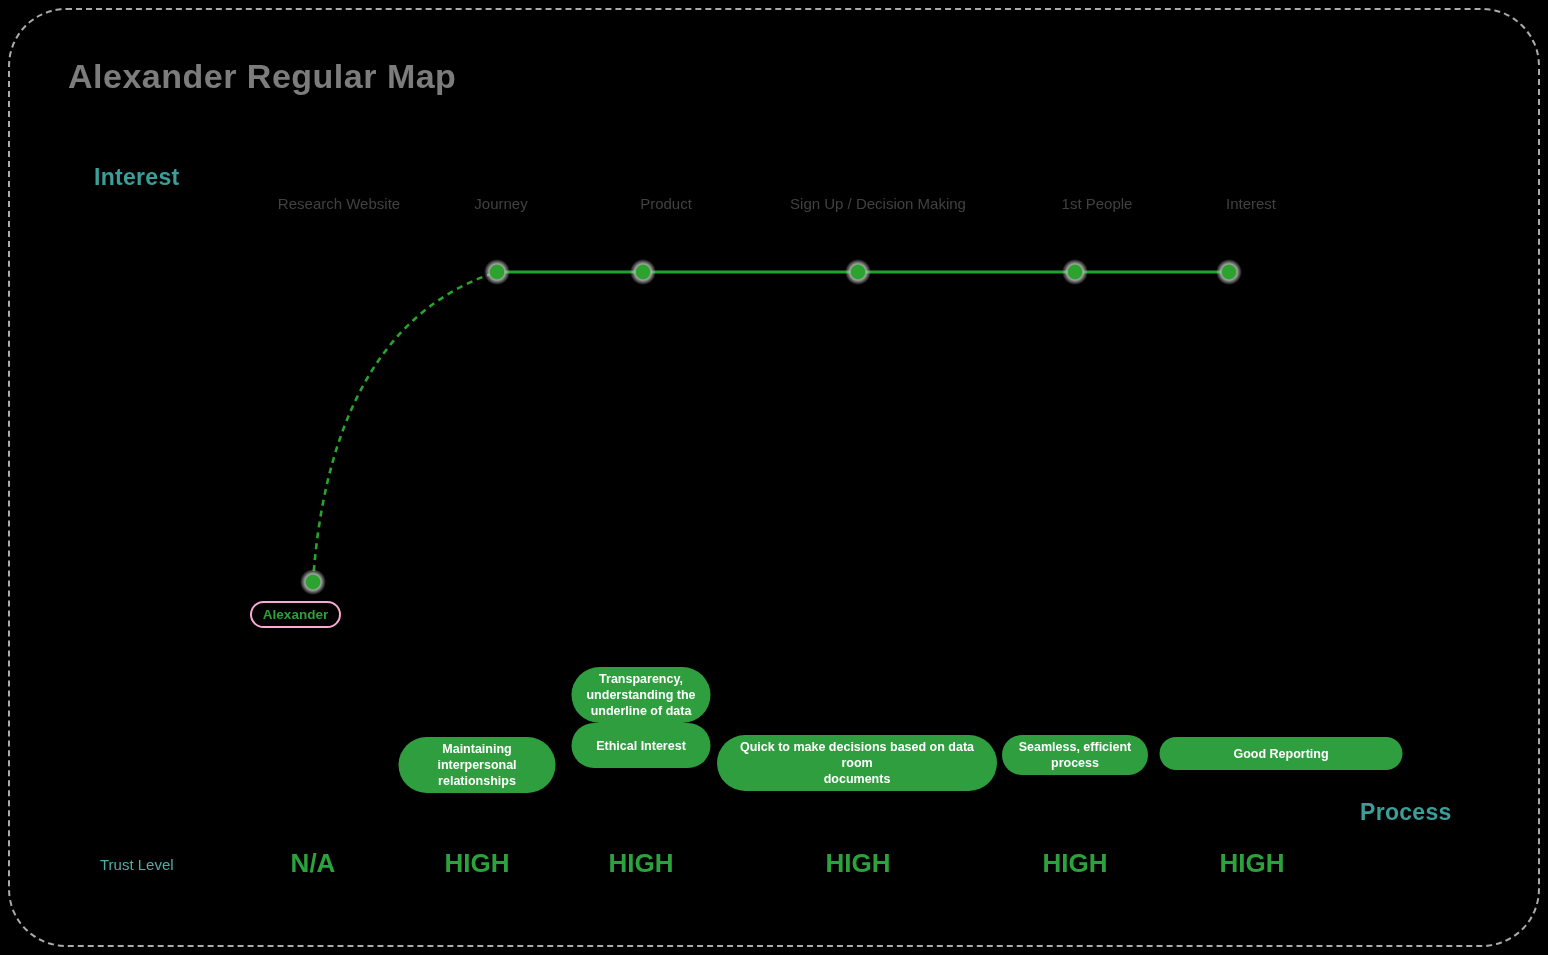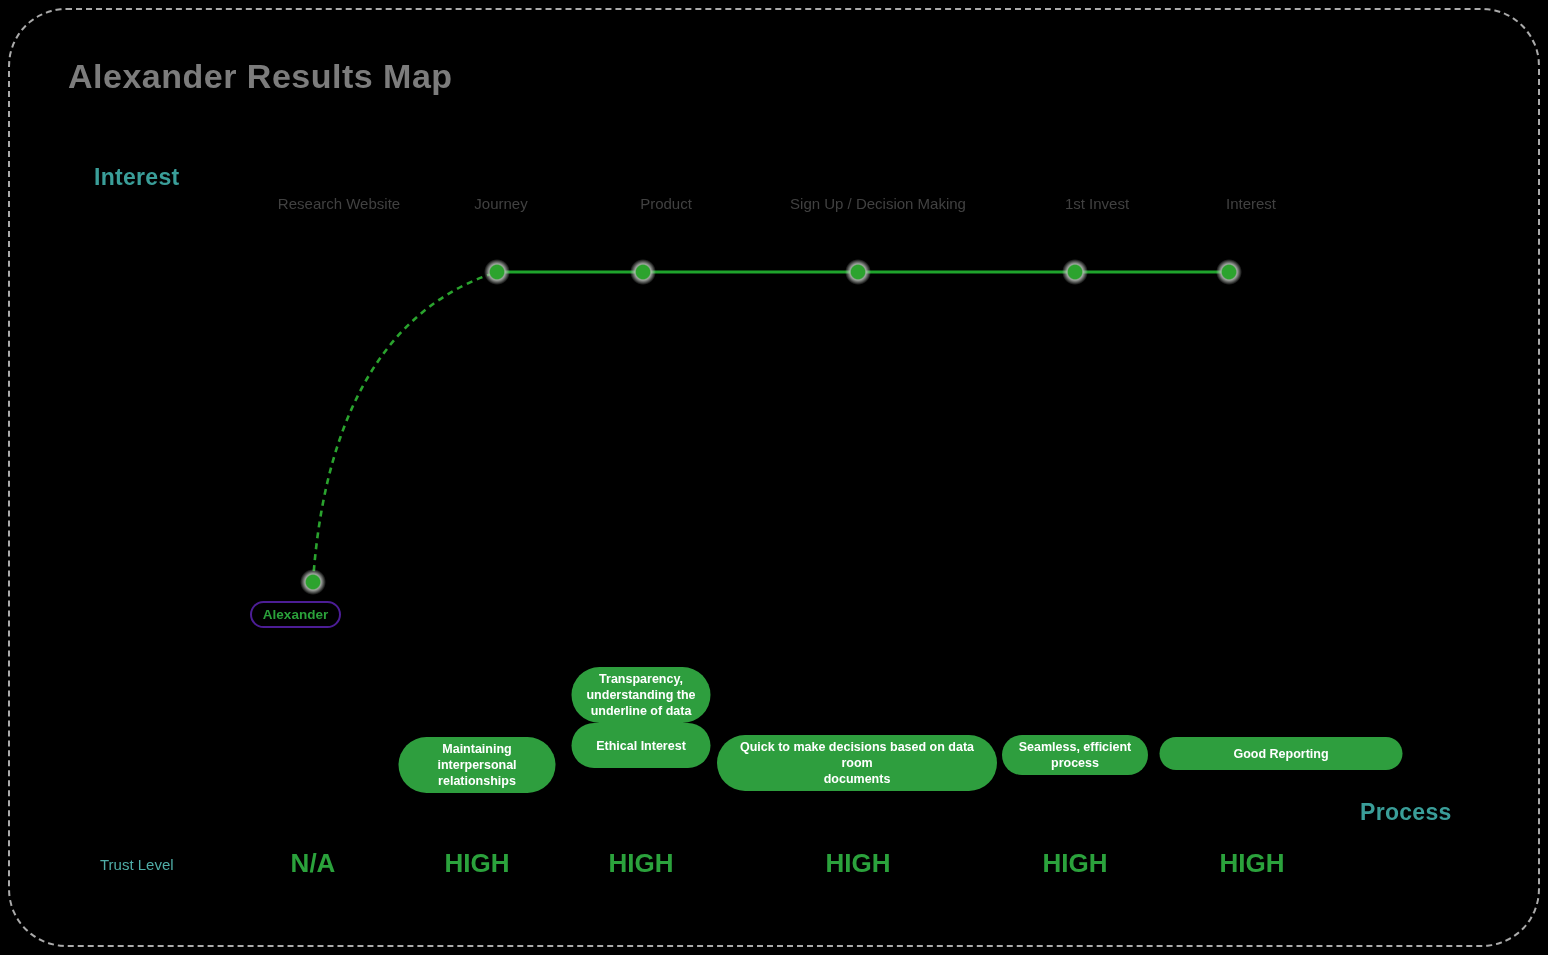--- a/index.html
+++ b/index.html
@@ -54,21 +54,21 @@
   }
   .journey-svg {
     position: absolute;
     left: 0; top: 0;
     width: 1548px; height: 955px;
   }
   .persona-badge {
     position: absolute;
     left: 250px; top: 601px;
     width: 91px; height: 27px;
-    border: 2px solid #4c1d95;
+    border: 2px solid #f9a8d4;
     border-radius: 999px;
     box-sizing: border-box;
     display: flex; align-items: center; justify-content: center;
     color: #2aa13a;
     font-size: 13.5px;
     font-weight: bold;
   }
   .note-pill {
     position: absolute;
     transform: translateX(-50%);
@@ -94,31 +94,31 @@
     white-space: nowrap;
   }
 </style>
 </head>
 <body>
 
 <div id="canvas">
 
   <div class="frame"></div>
 
-  <div class="title">Alexander Results Map</div>
+  <div class="title">Alexander Regular Map</div>
 
   <div class="axis-label interest">Interest</div>
   <div class="axis-label process">Process</div>
   <div class="trust-level-label">Trust Level</div>
 
   <div class="stage-header" style="left:315px">Research Website</div>
   <div class="stage-header" style="left:477px">Journey</div>
   <div class="stage-header" style="left:642px">Product</div>
   <div class="stage-header" style="left:854px">Sign Up / Decision Making</div>
-  <div class="stage-header" style="left:1073px">1st Invest</div>
+  <div class="stage-header" style="left:1073px">1st People</div>
   <div class="stage-header" style="left:1227px">Interest</div>
 
   <svg class="journey-svg" viewBox="0 0 1548 955">
     <defs>
       <radialGradient id="dotglow">
         <stop offset="0%" stop-color="#2ca32e"></stop>
         <stop offset="52%" stop-color="#2ca32e"></stop>
         <stop offset="62%" stop-color="#bcc1bc" stop-opacity="0.85"></stop>
         <stop offset="100%" stop-color="#bcc1bc" stop-opacity="0"></stop>
       </radialGradient>

